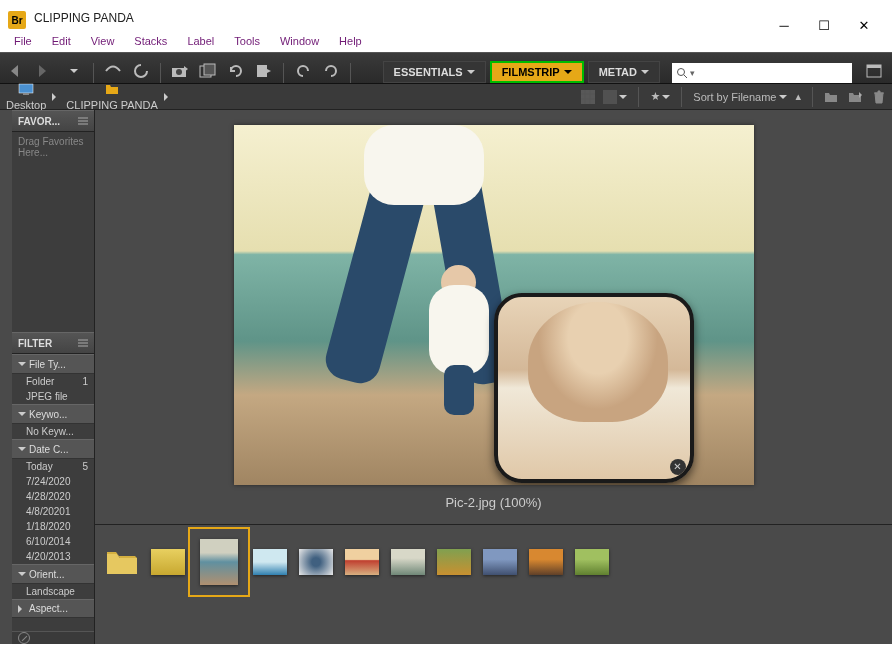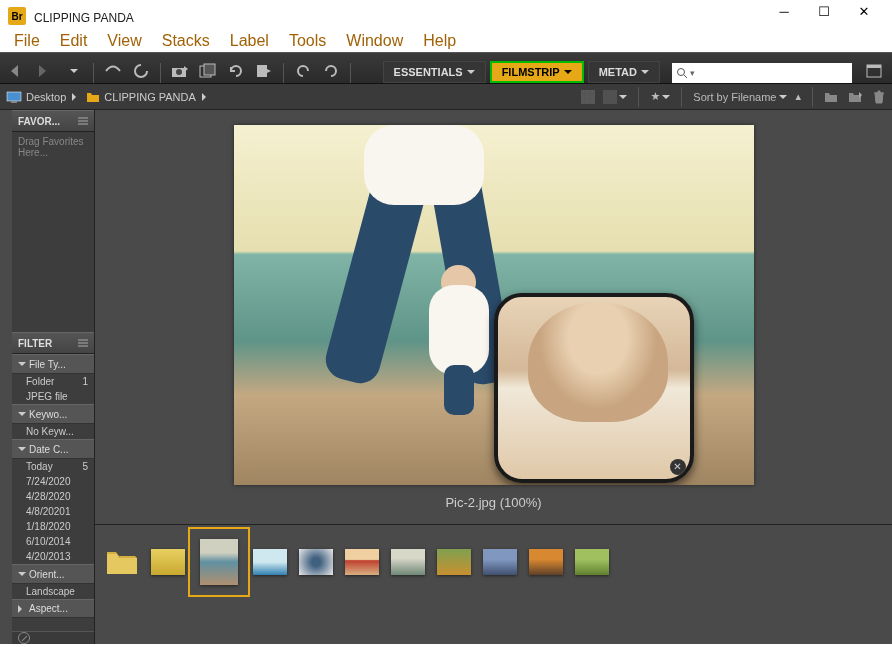--- a/index.html
+++ b/index.html
@@ -1,31 +1,31 @@
 <!DOCTYPE html>
 <html><head>
 <meta charset="utf-8">
 <style>
 * { margin:0; padding:0; box-sizing:border-box; font-family: Tahoma, Arial, sans-serif; user-select:none; }
 body { width:892px; height:647px; background:#fff; overflow:hidden; }
-.titlebar { height:30px; display:flex; align-items:flex-end; padding:5px 8px; background:#fff; }
+.titlebar { height:30px; display:flex; align-items:flex-start; padding:11px 8px; background:#fff; }
 .titlebar .logo { width:18px; height:18px; background:#e6a817; color:#000; font-size:10px; font-weight:bold; display:flex; align-items:center; justify-content:center; margin-right:8px; border-radius:2px; }
 .titlebar .title { font-size:12px; color:#222; flex:1; }
 .winbtn { width:40px; height:28px; display:flex; align-items:center; justify-content:center; color:#000; font-size:13px; }
-.menubar { height:22px; display:flex; align-items:center; padding:0 4px; background:#fff; font-size:16px; color:#a16207; }
+.menubar { height:22px; display:flex; align-items:center; padding:0 4px; background:#fff; font-size:11px; color:#701a75; }
 .menubar span { padding:2px 10px; }
 .toolbar { height:32px; background:linear-gradient(#3a3a3a,#2a2a2a); display:flex; align-items:flex-end; padding:0 6px; gap:4px; border-top:1px solid #555; border-bottom:1px solid #111; }
 .tbicon { width:24px; height:24px; display:flex; align-items:center; justify-content:center; color:#bbb; font-size:14px; border-radius:2px; }
 .tbsep { width:1px; height:20px; background:#555; margin:0 3px; }
 .wsbtn { padding:3px 10px; font-size:11px; font-weight:bold; color:#ddd; background:#353535; height:22px; display:flex; align-items:center; border:1px solid #444; }
 .wsbtn.active { background:#e6a817; color:#000; border:2px solid #0b0; }
 .search { flex:0 0 180px; height:20px; background:#fff; margin-left:8px; display:flex; align-items:center; padding:0 4px; }
 .search svg { color:#666; }
 .breadbar { height:26px; background:#3a3a3a; display:flex; align-items:center; padding:0 6px; font-size:11px; color:#ccc; border-bottom:1px solid #222; gap:6px; }
-.crumb { display:flex; align-items:center; gap:4px; }
+.crumb { display:flex; align-items:center; gap:4px;flex-direction:column; }
 .fldr { width:14px; height:12px; fill:#e6a817; }
 .breadbar .tools { margin-left:auto; display:flex; align-items:center; gap:8px; color:#bbb; }
 .main { display:flex; height:534px; background:#4a4a4a;padding-left:12px; }
 .leftcol { width:83px; display:flex; flex-direction:column; background:#3d3d3d; border-right:1px solid #222; }
 .panelhead { height:22px; background:linear-gradient(#555,#444); color:#ddd; font-size:10px; font-weight:bold; padding:5px 6px; border-top:1px solid #666; border-bottom:1px solid #222; display:flex; align-items:center; justify-content:space-between; }
 .favbody { flex:0 0 200px; font-size:10px; color:#888; padding:4px 6px; }
 .filterbody { flex:1; overflow:hidden; font-size:10px; color:#ccc; }
 .filtercat { background:#555; padding:3px 6px; border-top:1px solid #666; border-bottom:1px solid #333; display:flex; align-items:center; gap:3px; font-size:10px; color:#ddd; }
 .filteritem { display:flex; justify-content:space-between; padding:2px 6px 2px 14px; font-size:10px; color:#ccc; }
 .centercol { flex:1; display:flex; flex-direction:column; background:#4a4a4a; }

